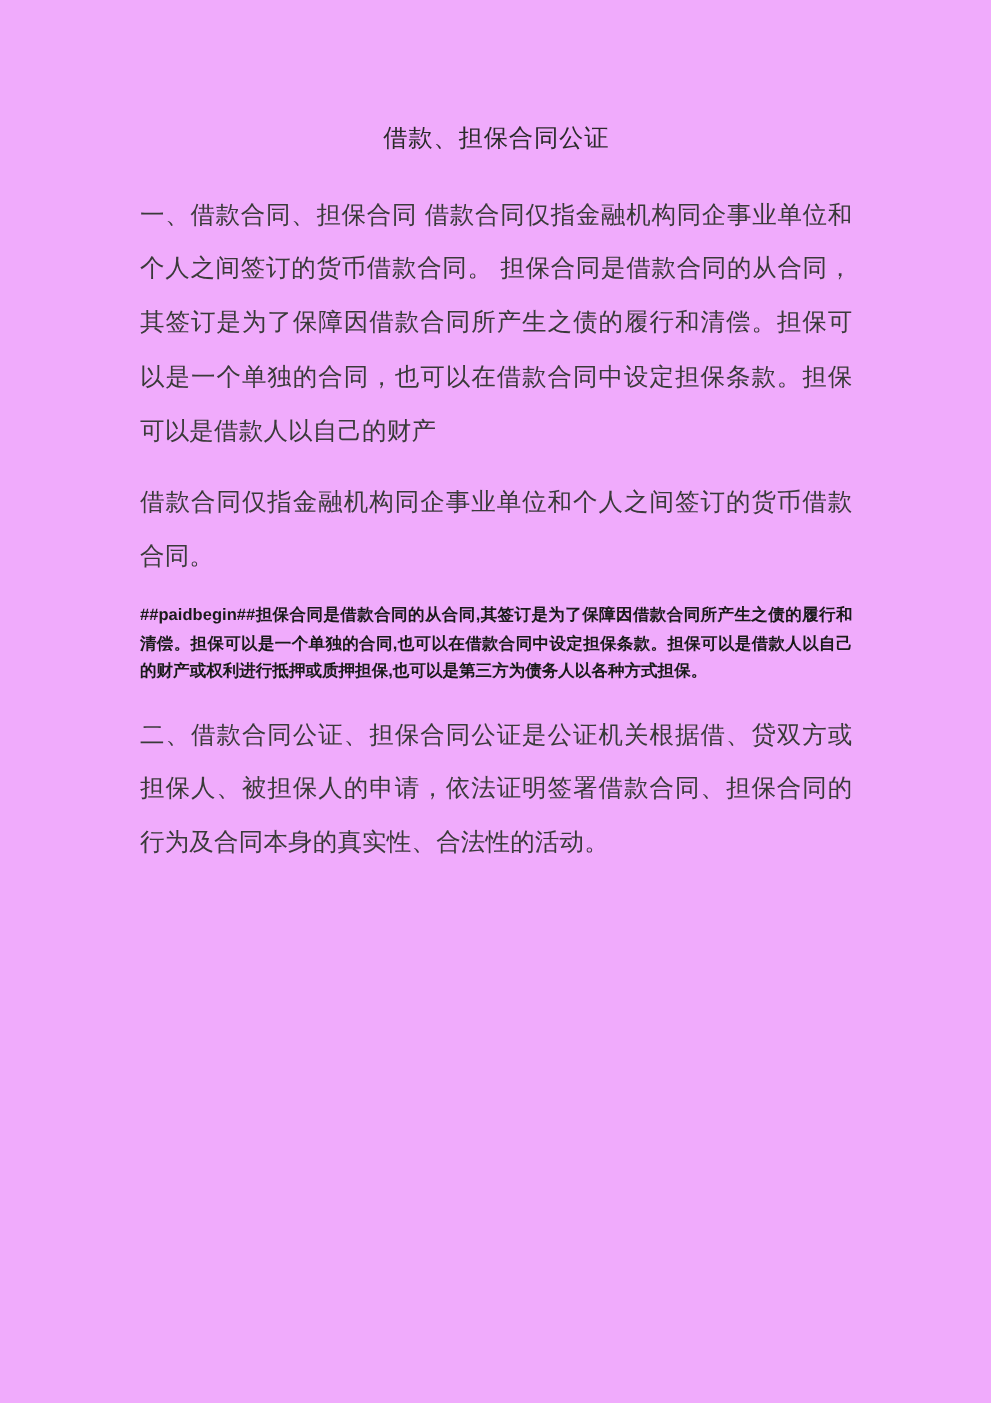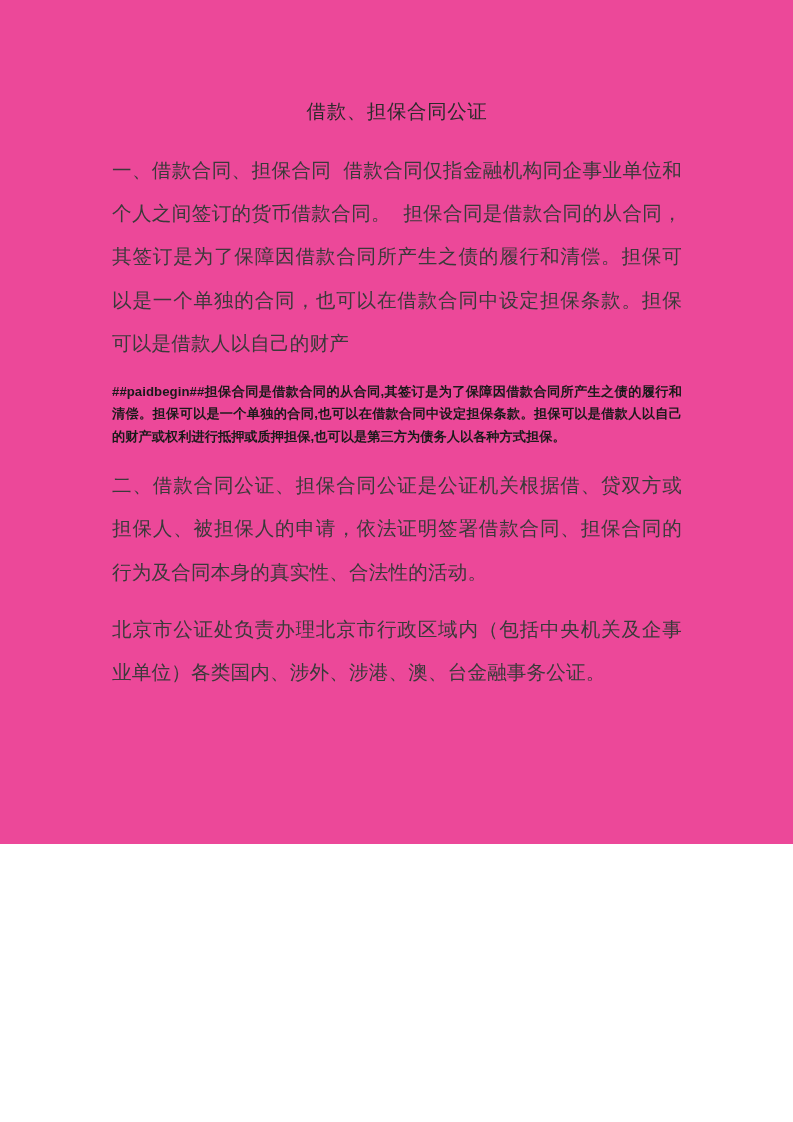--- a/index.html
+++ b/index.html
@@ -9,22 +9,22 @@
   }
 
   body {
     font-family: "Liberation Serif", "DejaVu Serif", serif;
     -webkit-font-smoothing: antialiased;
   }
 
   #page {
     position: relative;
     width: 793px;
-    height: 844px;
-    background: #ec4899;
+    height: 1122px;
+    background: #f0abfc;
     overflow: hidden;
     box-sizing: border-box;
   }
 
   #doc-body {
     position: absolute;
     left: 112px;
     top: 95px;
     width: 570px;
   }
@@ -41,21 +41,21 @@
   }
 
   .para {
     font-size: 19.6px;
     line-height: 43.2px;
     color: #3a3a3a;
     margin: 0 0 14px 0;
     text-align: justify;
     text-justify: inter-ideograph;
     letter-spacing: 0.15px;
-    font-family: Liberation Mono, monospace;
+    font-family: Liberation Sans, sans-serif;
     word-break: break-all;
   }
 
   .para.last {
     margin-bottom: 0;
   }
 
   
   .para-small {
     font-size: 13.2px;
@@ -80,24 +80,24 @@
 
 <div id="page">
 
   <div id="doc-body">
 
     <h1 class="doc-title">借款、担保合同公证</h1>
 
     <p class="para">一、借款合同、担保合同  借款合同仅指金融机构同企事业单位和个人之间签订的货币借款合同。  担保合同是借款合同的从合同，其签订是为了保障因借款合同所产生之债的履行和清偿。担保可以是一个单独的合同，也可以在借款合同中设定担保条款。担保可以是借款人以自己的财产</p>
 
 
+    <p class="para">借款合同仅指金融机构同企事业单位和个人之间签订的货币借款合同。</p>
 
     <p class="para-small"><span class="marker">##paidbegin##</span><span>担保合同是借款合同的从合同,其签订是为了保障因借款合同所产生之债的履行和清偿。担保可以是一个单独的合同,也可以在借款合同中设定担保条款。担保可以是借款人以自己的财产或权利进行抵押或质押担保,也可以是第三方为债务人以各种方式担保。</span></p>
 
     <p class="para">二、借款合同公证、担保合同公证是公证机关根据借、贷双方或担保人、被担保人的申请，依法证明签署借款合同、担保合同的行为及合同本身的真实性、合法性的活动。</p>
 
 
-    <p class="para">北京市公证处负责办理北京市行政区域内（包括中央机关及企事业单位）各类国内、涉外、涉港、澳、台金融事务公证。</p>
 
 
   </div>
 
 </div>
 
 </body></html>

